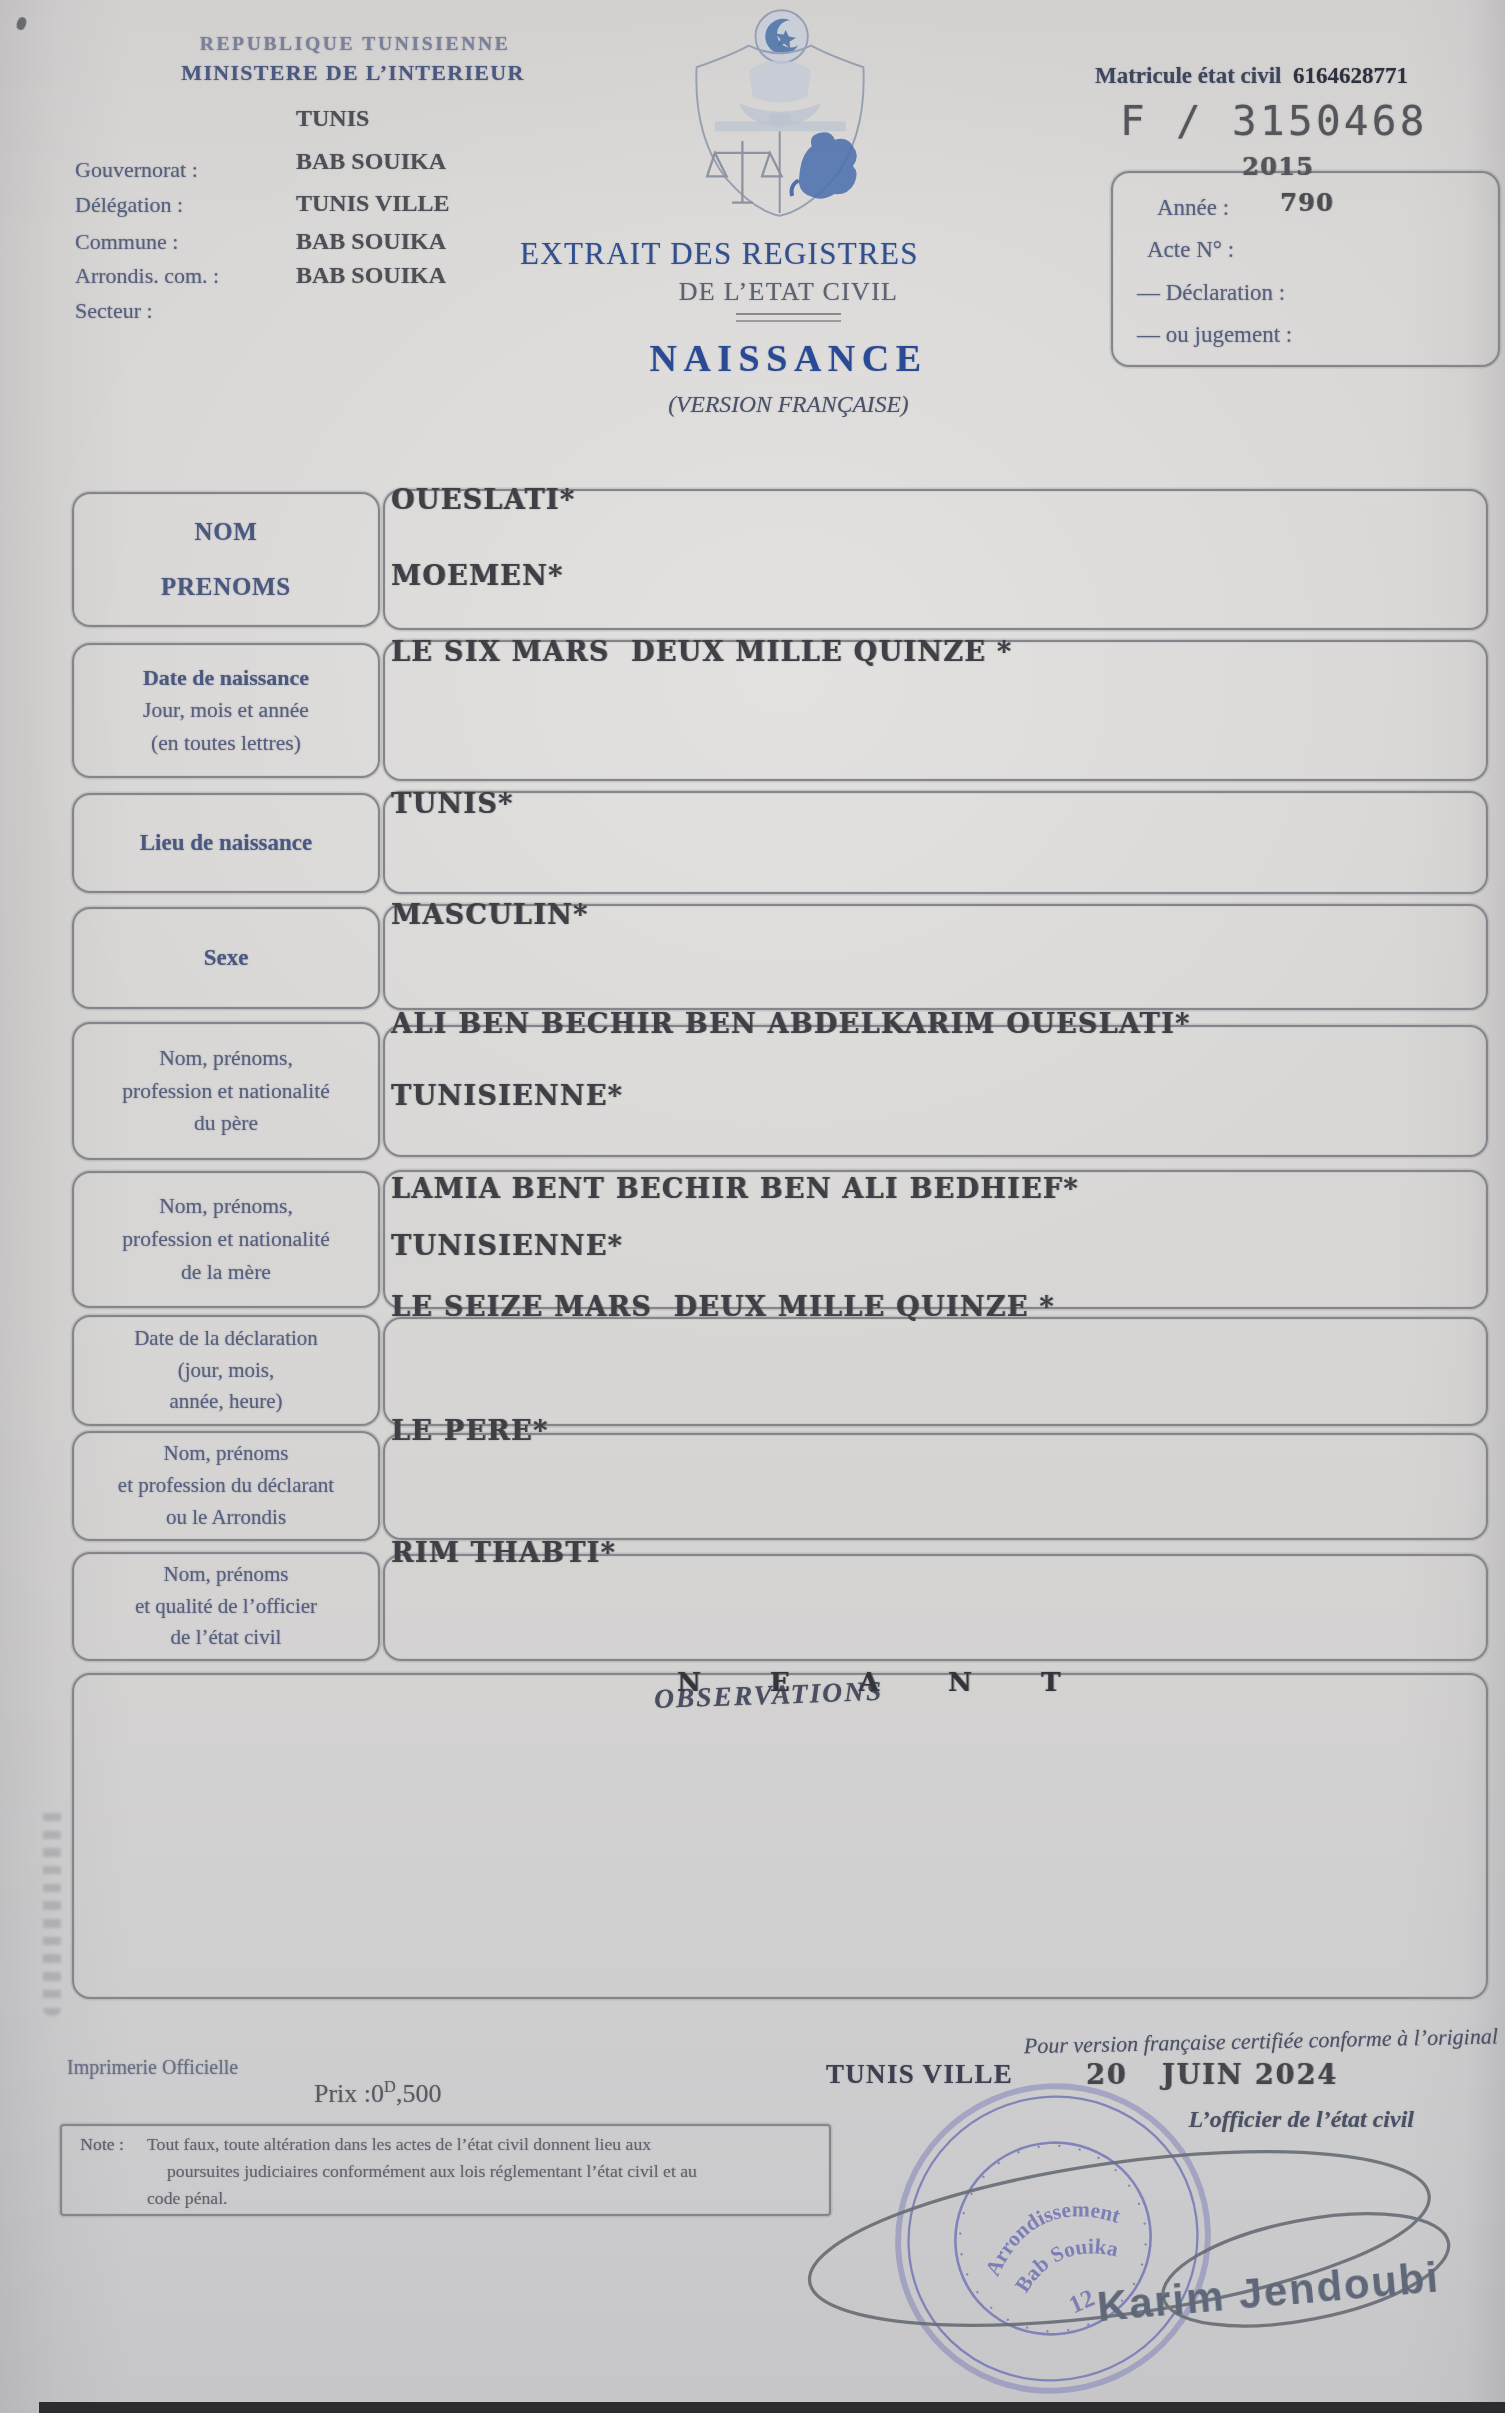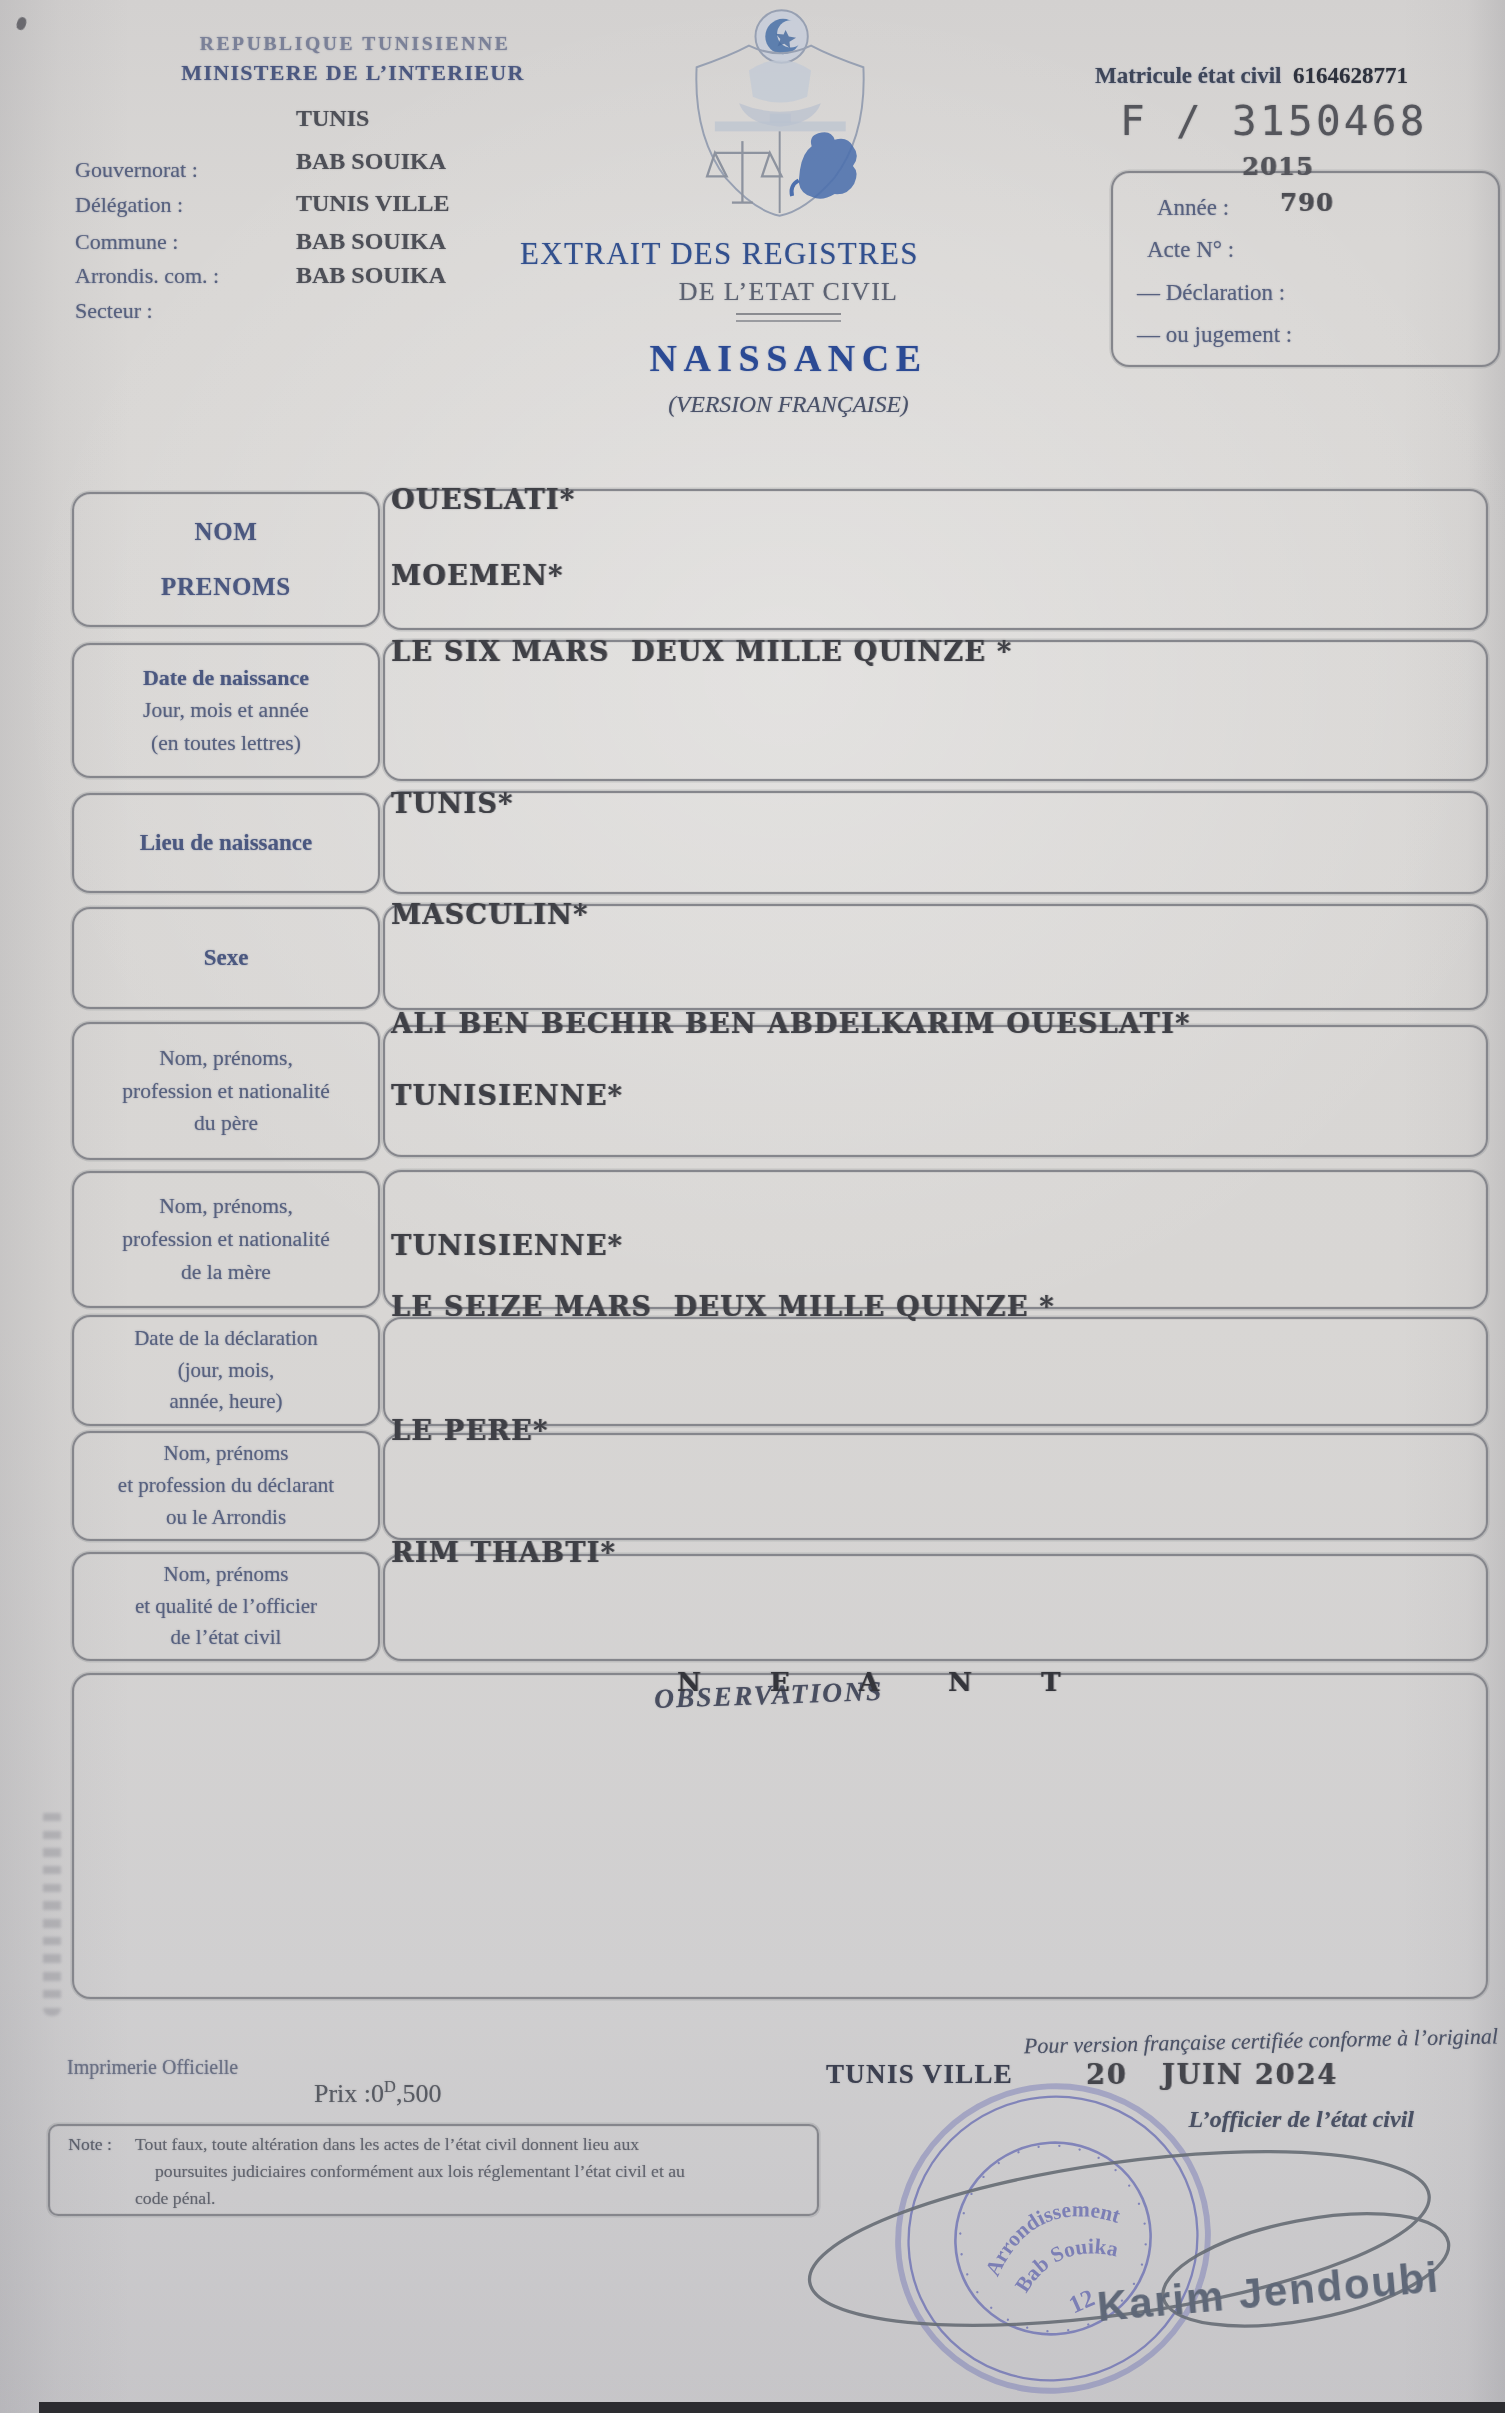--- a/index.html
+++ b/index.html
@@ -148,41 +148,42 @@
   <div class="box" style="left:383px;top:1433px;width:1101px;height:103px;"></div>
   <div class="box" style="left:383px;top:1554px;width:1101px;height:103px;"></div>
 
   <div class="abs dm" style="left:391px;top:484px;font-size:27px;z-index:4;">OUESLATI*</div>
   <div class="abs dm" style="left:391px;top:560px;font-size:27px;z-index:4;">MOEMEN*</div>
   <div class="abs dm" style="left:391px;top:636px;font-size:27px;z-index:4;">LE SIX MARS  DEUX MILLE QUINZE *</div>
   <div class="abs dm" style="left:391px;top:788px;font-size:27px;z-index:4;">TUNIS*</div>
   <div class="abs dm" style="left:391px;top:899px;font-size:27px;z-index:4;">MASCULIN*</div>
   <div class="abs dm" style="left:391px;top:1008px;font-size:27px;z-index:4;">ALI BEN BECHIR BEN ABDELKARIM OUESLATI*</div>
   <div class="abs dm" style="left:391px;top:1080px;font-size:27px;z-index:4;">TUNISIENNE*</div>
+  <div class="abs dm" style="left:391px;top:1173px;font-size:27px;z-index:4;">LAMIA BENT BECHIR BEN ALI BEDHIEF*</div>
   <div class="abs dm" style="left:391px;top:1230px;font-size:27px;z-index:4;">TUNISIENNE*</div>
   <div class="abs dm" style="left:391px;top:1291px;font-size:27px;z-index:4;">LE SEIZE MARS  DEUX MILLE QUINZE *</div>
   <div class="abs dm" style="left:391px;top:1415px;font-size:27px;z-index:4;">LE PERE*</div>
   <div class="abs dm" style="left:391px;top:1537px;font-size:27px;z-index:4;">RIM THABTI*</div>
 
   <div class="box" style="left:72px;top:1673px;width:1412px;height:322px;"></div>
   <div class="abs ital" style="left:654px;top:1679px;font-size:27.5px;font-weight:bold;color:#494e60;letter-spacing:2px;transform:rotate(-2deg);text-shadow:0 0 1.3px rgba(73,78,96,.5);">OBSERVATIONS</div>
   <div class="abs dm" style="left:677px;top:1667px;font-size:26px;letter-spacing:17px;color:#34353b;z-index:5;">N  E  A  N  T</div>
 
   <div id="margin-smudge"></div>
 
   <div class="abs lbl" style="left:67px;top:2056px;font-size:20px;color:#6a7083;">Imprimerie Officielle</div>
   <div class="abs" style="left:288px;top:2047px;font-size:26px;color:#585b63;text-shadow:0 0 1.3px rgba(88,91,99,.5);">
     <span>Prix :0</span><sup style="font-size:16.4px;">D</sup><span>,500</span>
   </div>
   <div class="abs ital" style="left:870px;top:2030px;width:628px;text-align:right;font-size:22px;color:#4b5266;transform:rotate(-1.2deg);text-shadow:0 0 1.3px rgba(75,82,102,.5);">Pour version française certifiée conforme à l’original</div>
   <div class="abs" style="left:826px;top:2059px;font-size:27px;font-weight:bold;color:#3c4050;letter-spacing:1.3px;text-shadow:0 0 1.3px rgba(60,64,80,.5);">TUNIS VILLE</div>
   <div class="abs dm" style="left:1086px;top:2059px;font-size:27px;color:#45464c;letter-spacing:2px;">20   JUIN 2024</div>
   <div class="abs ital" style="left:1034px;top:2106px;width:380px;text-align:right;font-size:24px;font-weight:bold;color:#4a5164;text-shadow:0 0 1.3px rgba(74,81,100,.5);">L’officier de l’état civil</div>
 
-  <div class="box" style="left:48px;top:2124px;width:767px;height:88px;border-radius:10px;text-align:center;">
+  <div class="box" style="left:60px;top:2124px;width:767px;height:88px;border-radius:4px;text-align:center;">
     <span class="abs lbl" style="left:18.3px;top:7.9px;font-size:17.7px;color:#5d606a;">Note :</span>
     <span class="abs" style="left:85px;top:7.9px;font-size:17.7px;color:#61646e;text-shadow:0 0 1.3px rgba(97,100,110,.5);">Tout faux, toute altération dans les actes de l’état civil donnent lieu aux</span>
     <span class="abs" style="left:105px;top:35px;font-size:17.7px;color:#61646e;text-shadow:0 0 1.3px rgba(97,100,110,.5);">poursuites judiciaires conformément aux lois réglementant l’état civil et au</span>
     <span class="abs" style="left:85px;top:62px;font-size:17.7px;color:#61646e;text-shadow:0 0 1.3px rgba(97,100,110,.5);">code pénal.</span>
   </div>
 
   <svg class="abs" style="left:870px;top:2075px;filter:blur(0.7px);opacity:.85;z-index:6;" width="366" height="327" viewBox="0 0 560 500">
     <defs>
       <path id="ringPath" d="M280,118 a132,132 0 1,1 -0.1,0"></path>
       <path id="arcTop" d="M168,280 Q280,168 392,280"></path>

